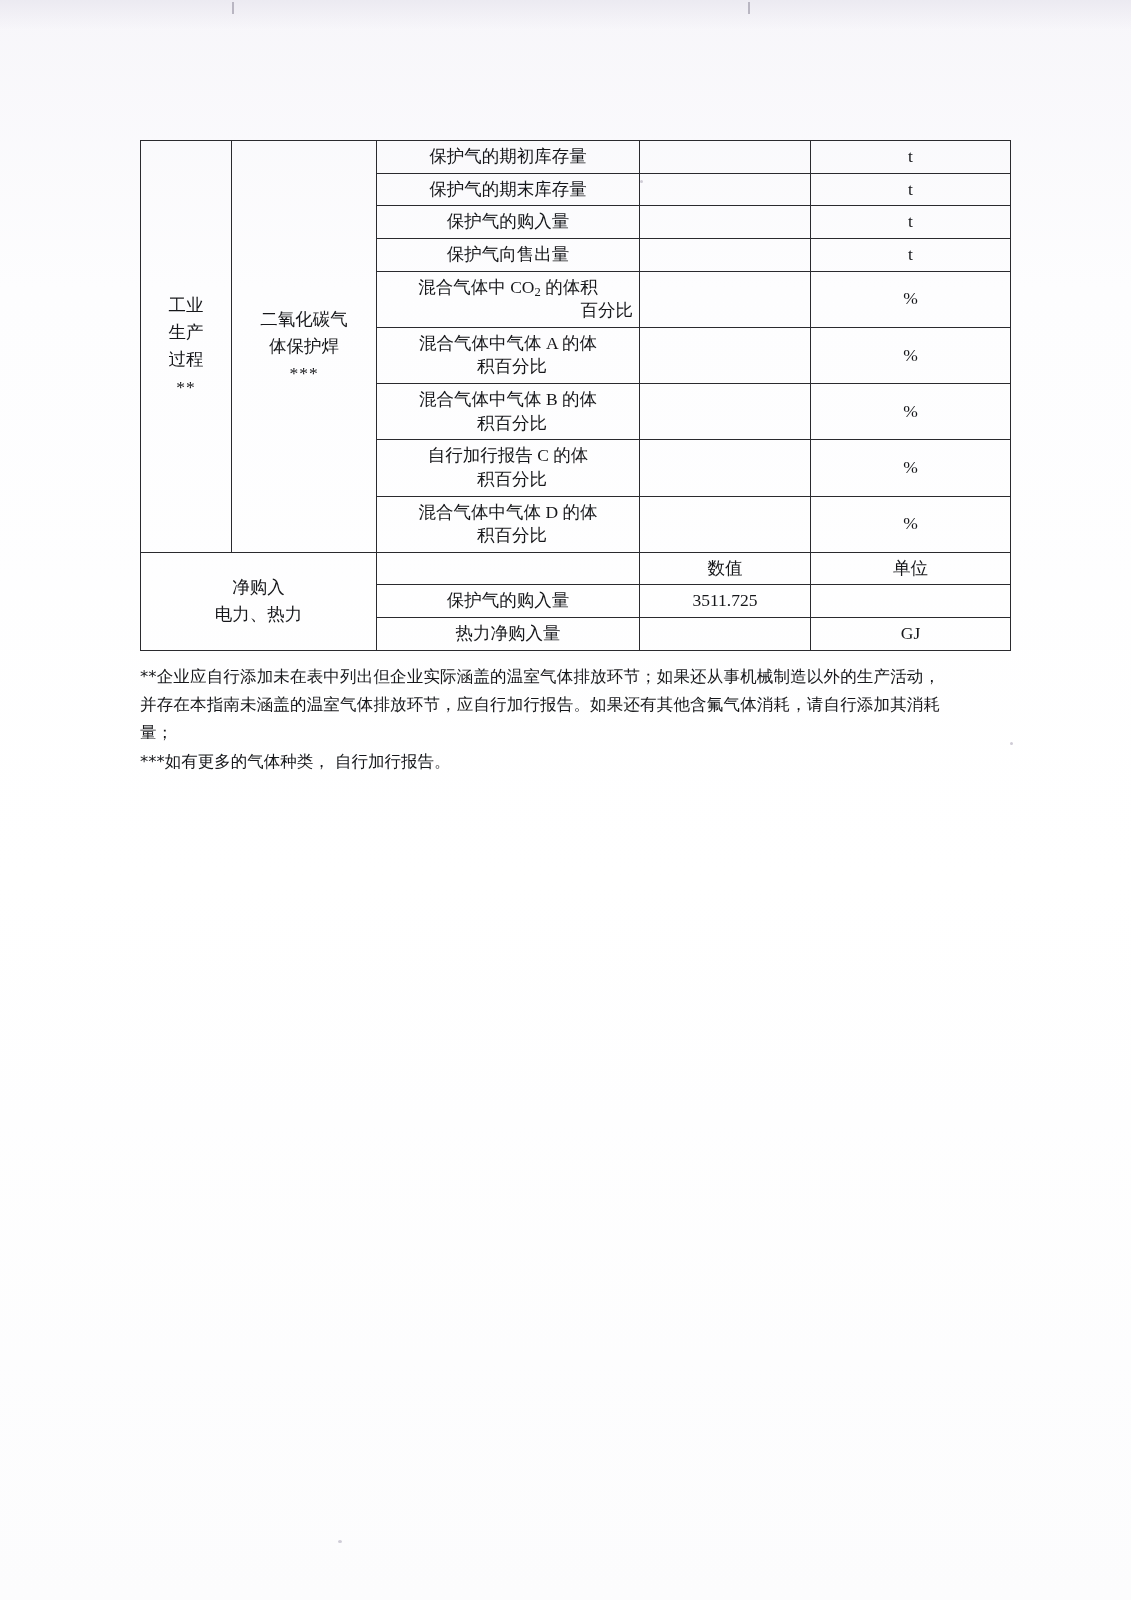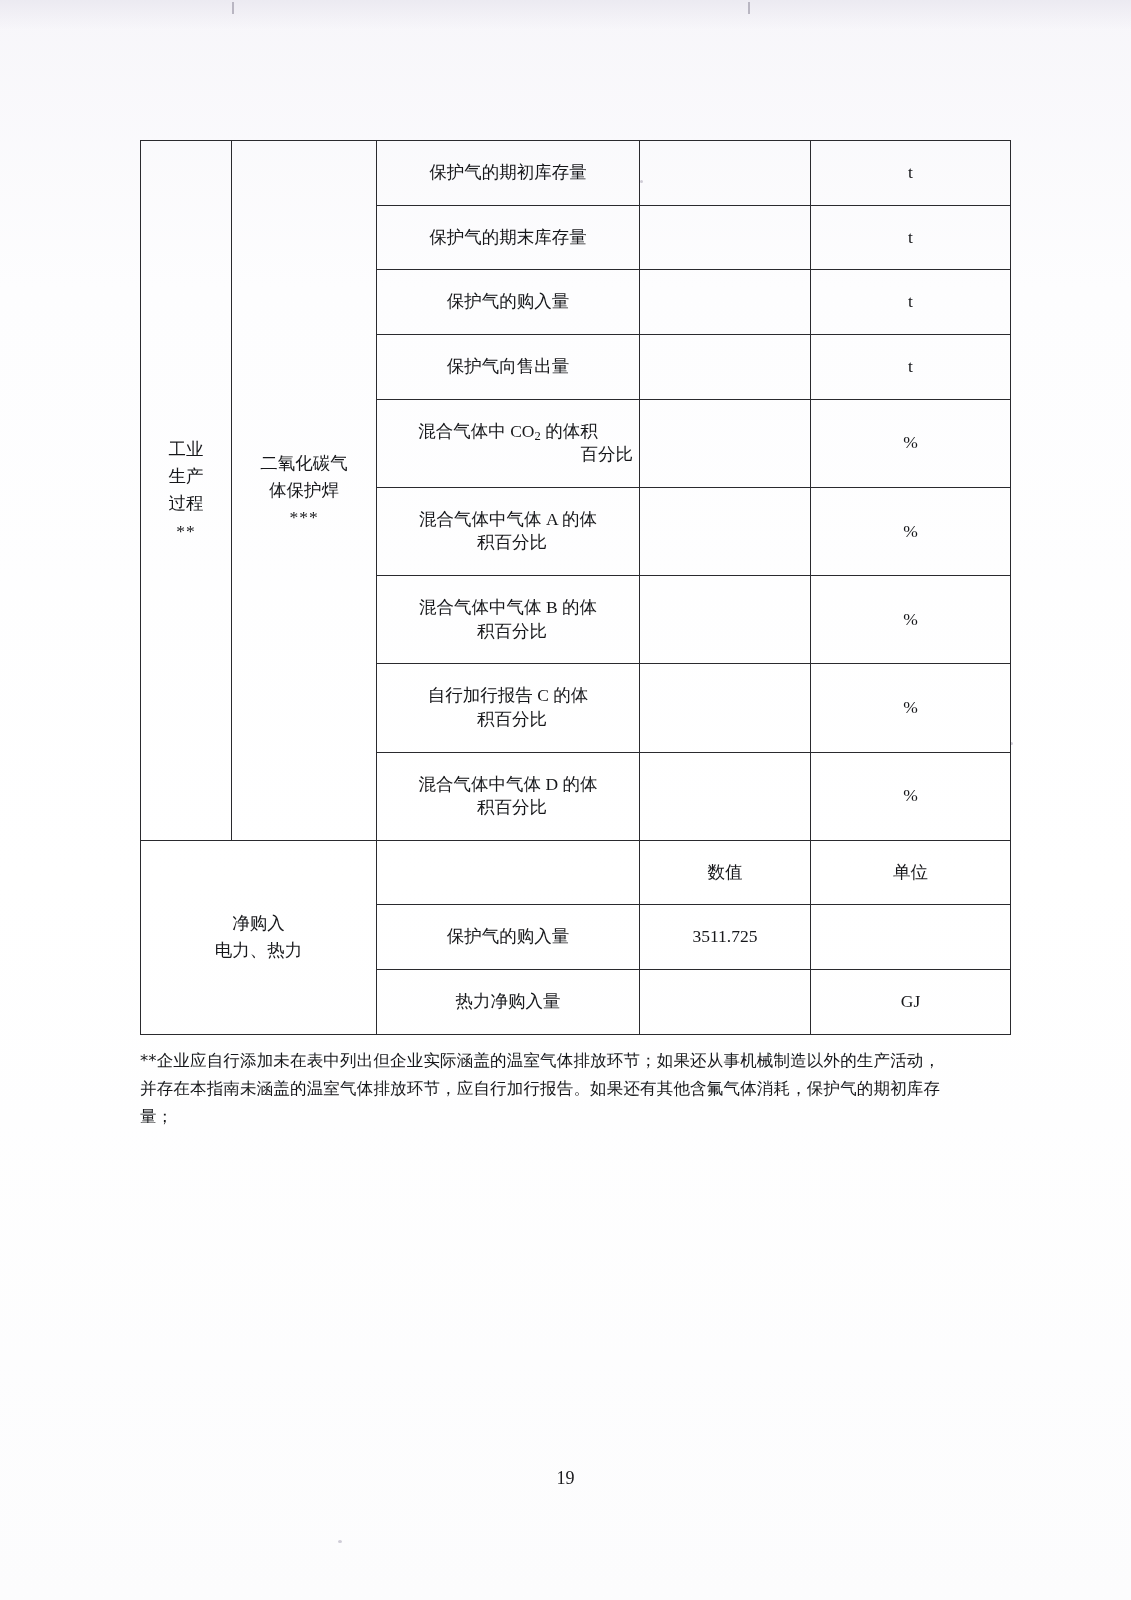--- a/index.html
+++ b/index.html
@@ -47,21 +47,21 @@
     width: 805px;
   }
 
   table.main {
     border-collapse: collapse;
     width: 805px;
     table-layout: fixed;
   }
   table.main td {
     border: 1px solid #2a2a2e;
-    padding: 20px 6px;
+    padding: 4px 6px;
     font-size: 17.5px;
     line-height: 1.35;
     text-align: center;
     vertical-align: middle;
     color: #16171a;
     font-family: "Liberation Serif", "DejaVu Serif", serif;
   }
   td.col-a { width: 78px; }
   td.col-b { width: 132px; }
   td.col-c { width: 250px; }
@@ -216,18 +216,18 @@
         </tr>
         <tr>
           <td class="col-c cell-item">热力净购入量</td>
           <td class="col-d"></td>
           <td class="col-e">GJ</td>
         </tr>
       </tbody>
     </table>
 
     <div class="notes">
-      <p>**企业应自行添加未在表中列出但企业实际涵盖的温室气体排放环节；如果还从事机械制造以外的生产活动，并存在本指南未涵盖的温室气体排放环节，应自行加行报告。如果还有其他含氟气体消耗，保护气的期初库存量；</p>
+      <p>**企业应自行添加未在表中列出但企业实际涵盖的温室气体排放环节；如果还从事机械制造以外的生产活动，并存在本指南未涵盖的温室气体排放环节，应自行加行报告。如果还有其他含氟气体消耗，请自行添加其消耗量；</p>
+      <p>***如有更多的气体种类， 自行加行报告。</p>
     </div>
   </div>
 
-  <div class="folio">19</div>
 </div>
 
 </body></html>

